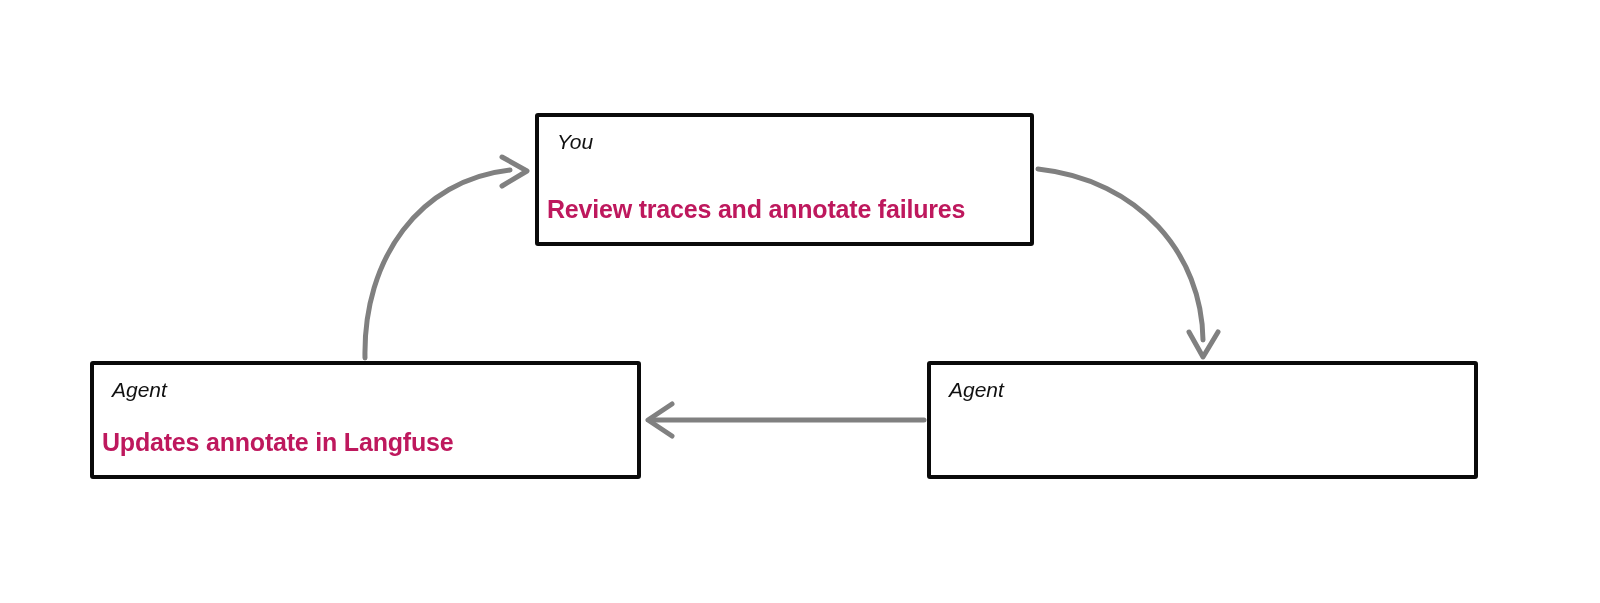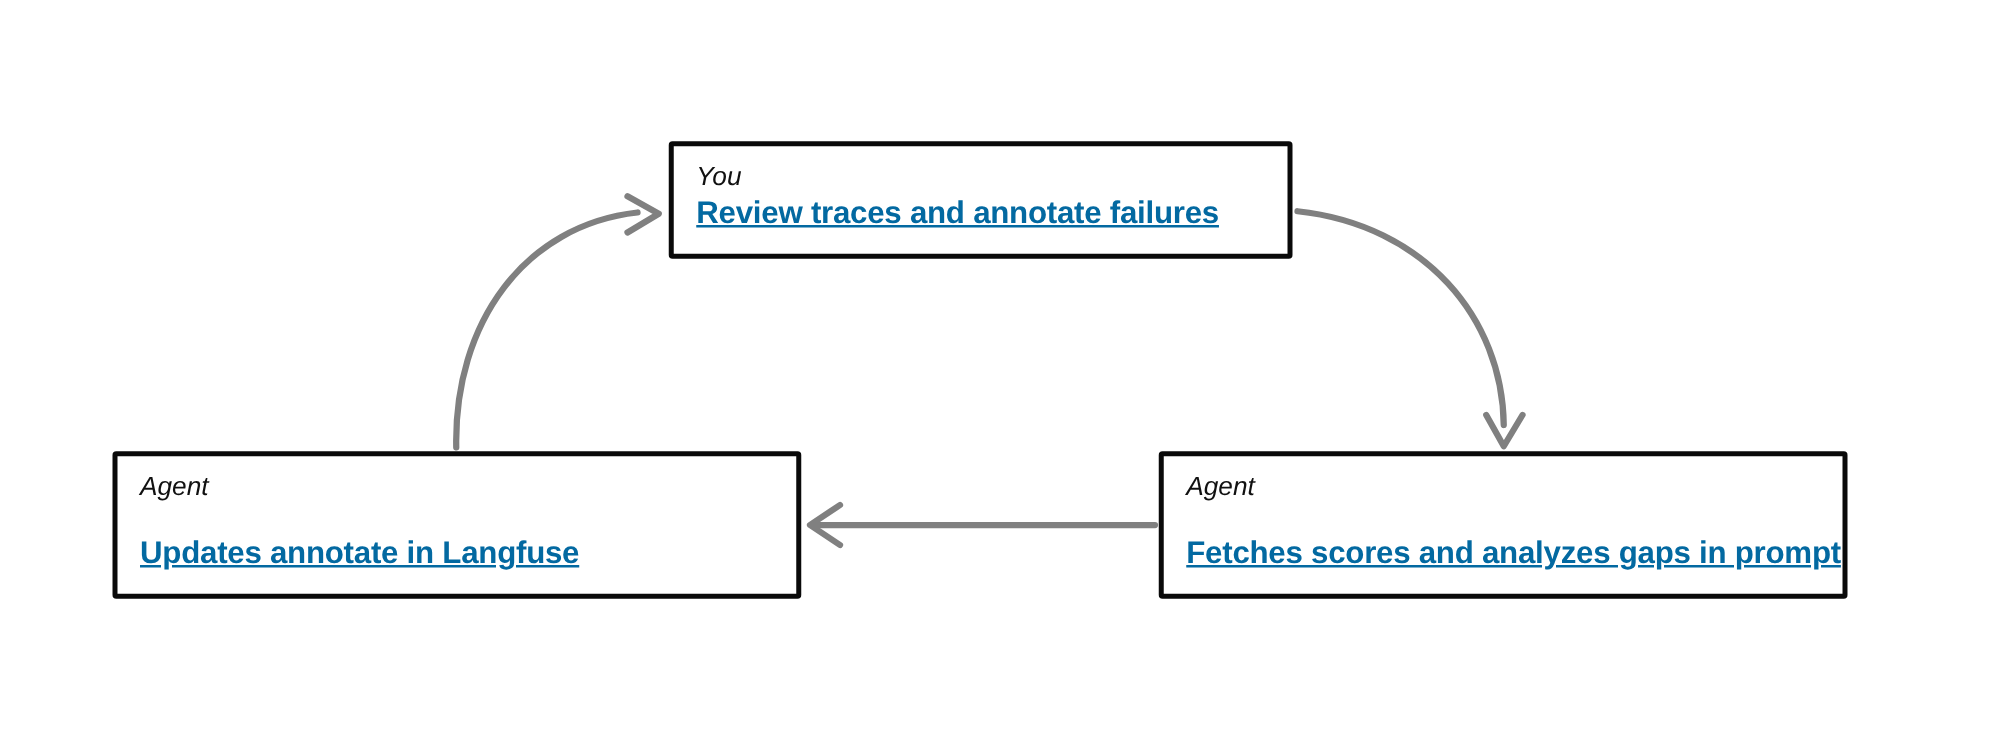--- a/index.html
+++ b/index.html
@@ -35,31 +35,30 @@
     left: 18px;
     top: 14px;
     font-style: italic;
     font-size: 21px;
     line-height: 1;
     color: #111111;
     white-space: nowrap;
   }
   .node-title {
     position: absolute;
-    left: 18px;
+    left: 8px;
     bottom: 20px;
     font-size: 25px;
     font-weight: bold;
     line-height: 1;
-    color: #0369a1;
+    color: #be185d;
     letter-spacing: -0.2px;
     white-space: nowrap;
-    text-decoration: underline;
   }
-  #node-you      { left: 535px; top: 113px;  width: 499px; height: 94px; }
+  #node-you      { left: 535px; top: 113px;  width: 499px; height: 133px; }
   #node-updates  { left: 90px;  top: 361px;  width: 551px; height: 118px; }
   #node-fetches  { left: 927px; top: 361px;  width: 551px; height: 118px; }
 </style>
 </head>
 <body>
 
 <div id="canvas">
 
   <svg class="arrows" viewBox="0 0 1600 603" width="1600" height="603" xmlns="http://www.w3.org/2000/svg">
 
@@ -79,21 +78,20 @@
     </g>
   </svg>
 
   <div class="node" id="node-you">
     <div class="node-role">You</div>
     <div class="node-title">Review traces and annotate failures</div>
   </div>
 
   <div class="node" id="node-fetches">
     <div class="node-role">Agent</div>
-    <div class="node-title">Fetches scores and analyzes gaps in prompt</div>
   </div>
 
   <div class="node" id="node-updates">
     <div class="node-role">Agent</div>
     <div class="node-title">Updates annotate in Langfuse</div>
   </div>
 
 </div>
 
 </body></html>

